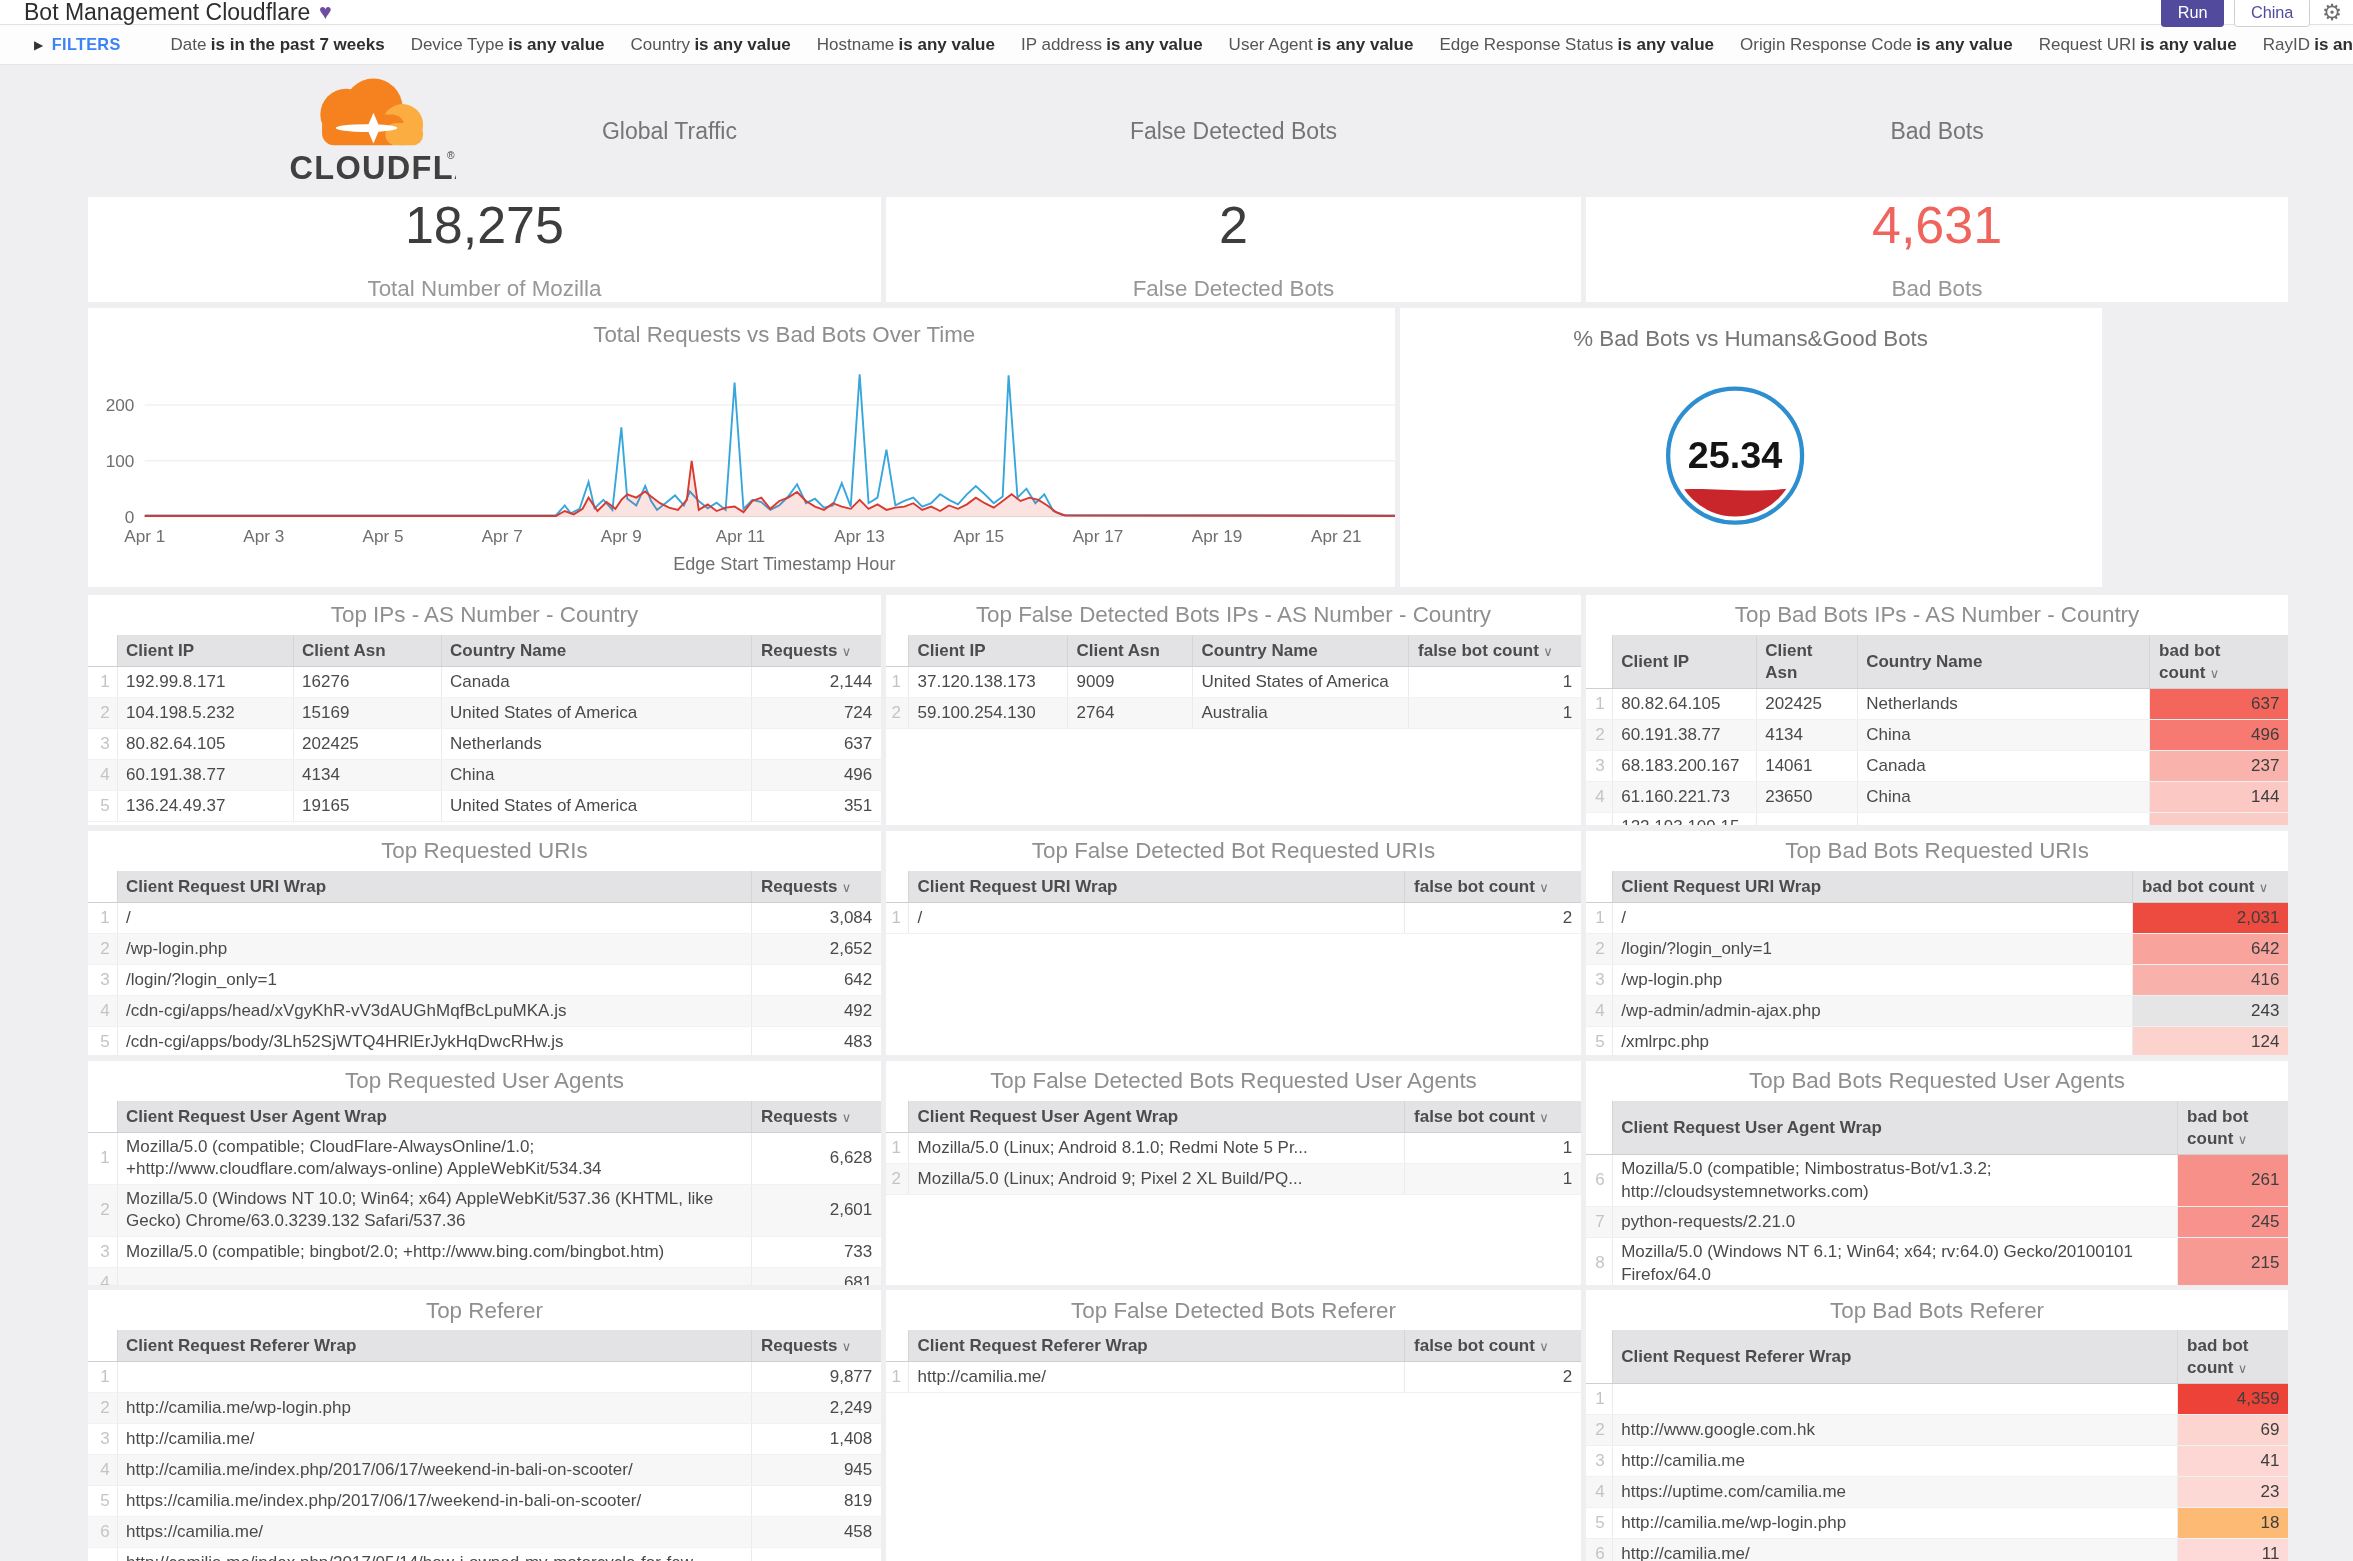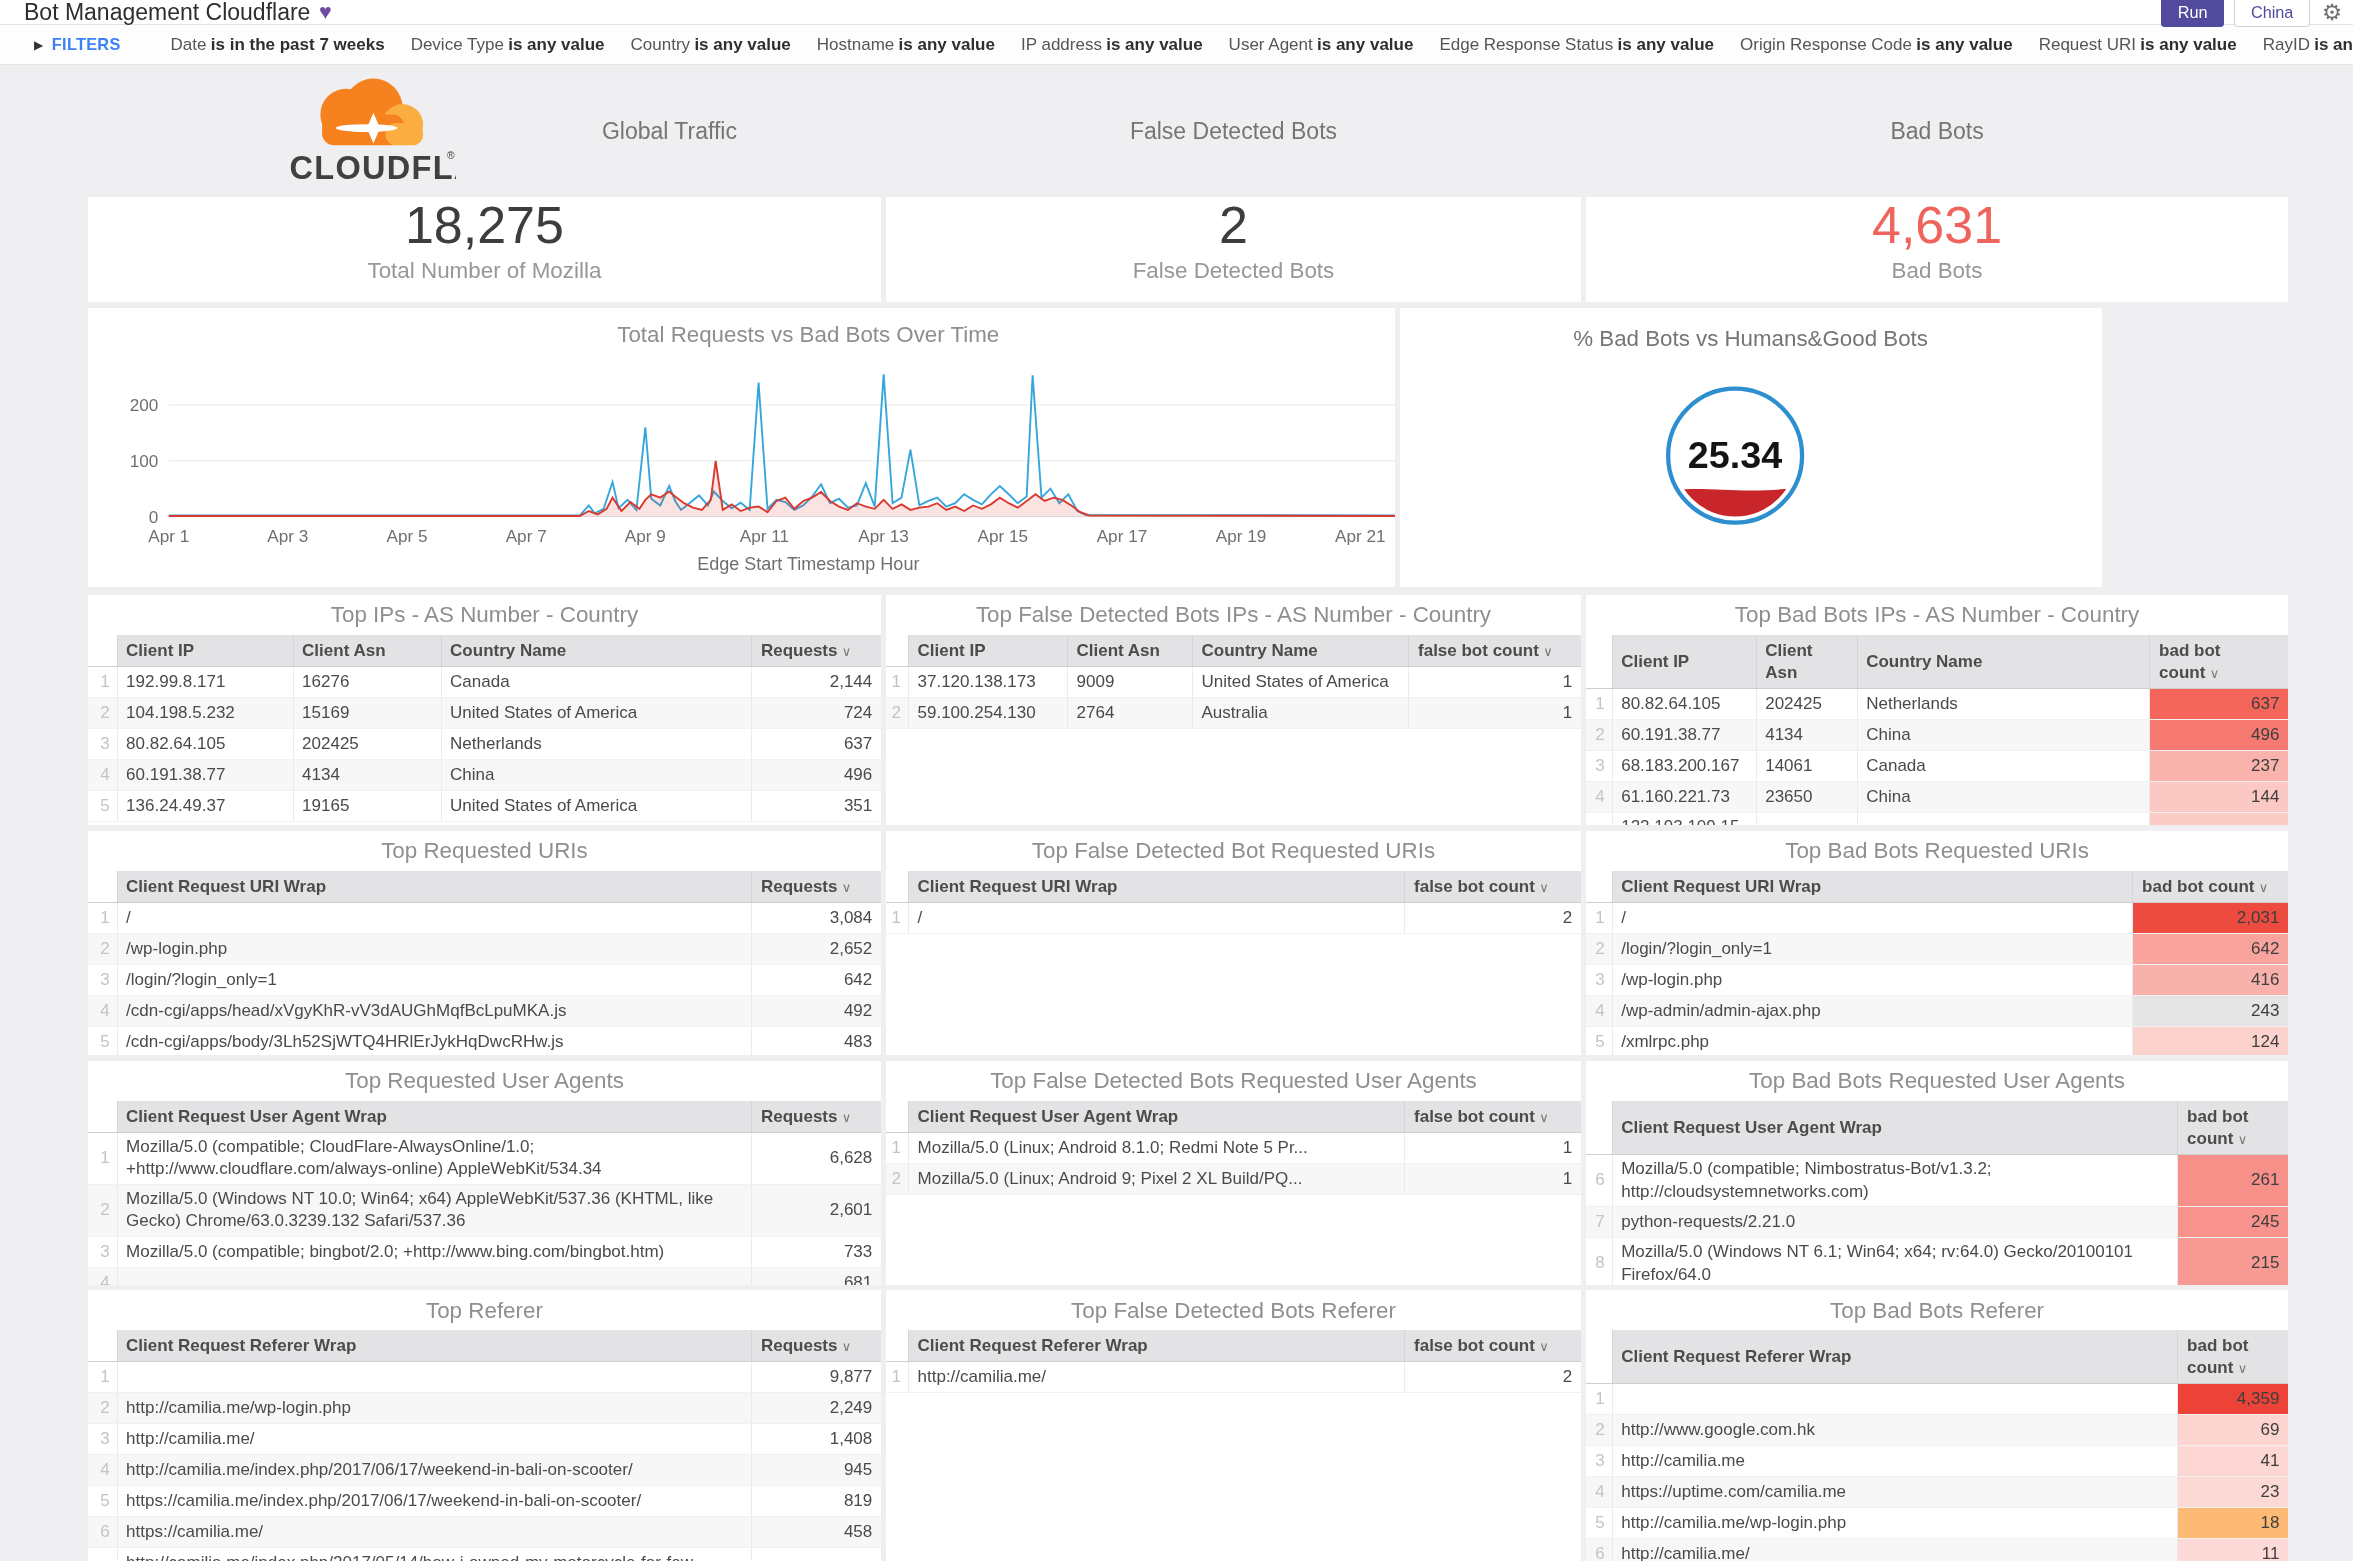--- a/index.html
+++ b/index.html
@@ -32,23 +32,23 @@
   .col1-title { padding-left:370px; }
   .logo { position:absolute; left:284px; top:10.3px; }
   
   .grid { padding:0 66px 0 88px; }
   .g-row { display:flex; }
   .row-kpi{height:105px}.row-chart{height:279px; margin-top:6px}
   .row-t1{height:230px; margin-top:7.7px}.row-t2{height:224px; margin-top:6px}
   .row-t3{height:224px; margin-top:6px}.row-t4{height:318px; margin-top:5.2px}
   .tile { background:#fff; height:100%; overflow:hidden; }
   .tile + .tile { margin-left:5.2px; }
-  .w-chart { width:1307px;padding-left:24px; }
+  .w-chart { width:1307px; }
   
-  .kpi { display:flex; flex-direction:column; align-items:center; justify-content:flex-start; }
+  .kpi { display:flex; flex-direction:column; align-items:center; justify-content:space-between; }
   .kpi-value { font-size:52px; font-weight:300; line-height:1.1; }
   .kpi-label { font-size:22.4px; color:#979797; margin-top:3.4px; }
   
   .t-title { text-align:center; font-size:22.4px; color:#8f8f8f; padding:7.7px 0 6.9px; }
   table { width:100%; border-collapse:collapse; table-layout:fixed; font-size:17px; color:#4a4a4a; }
   th { background:#e3e2e4; color:#4c4c4c; text-align:left; font-weight:bold;
        padding:4.3px 8.6px; border-right:0.9px solid #d5d4d6; border-bottom:0.9px solid #cfcfcf; line-height:1.3;}
   th:last-child { border-right:none; }
   td { padding:3.4px 8.6px; border-right:0.9px solid #ebebeb; border-bottom:0.9px solid #f1f1f1;
        overflow:hidden; line-height:1.3; word-wrap:break-word; }

